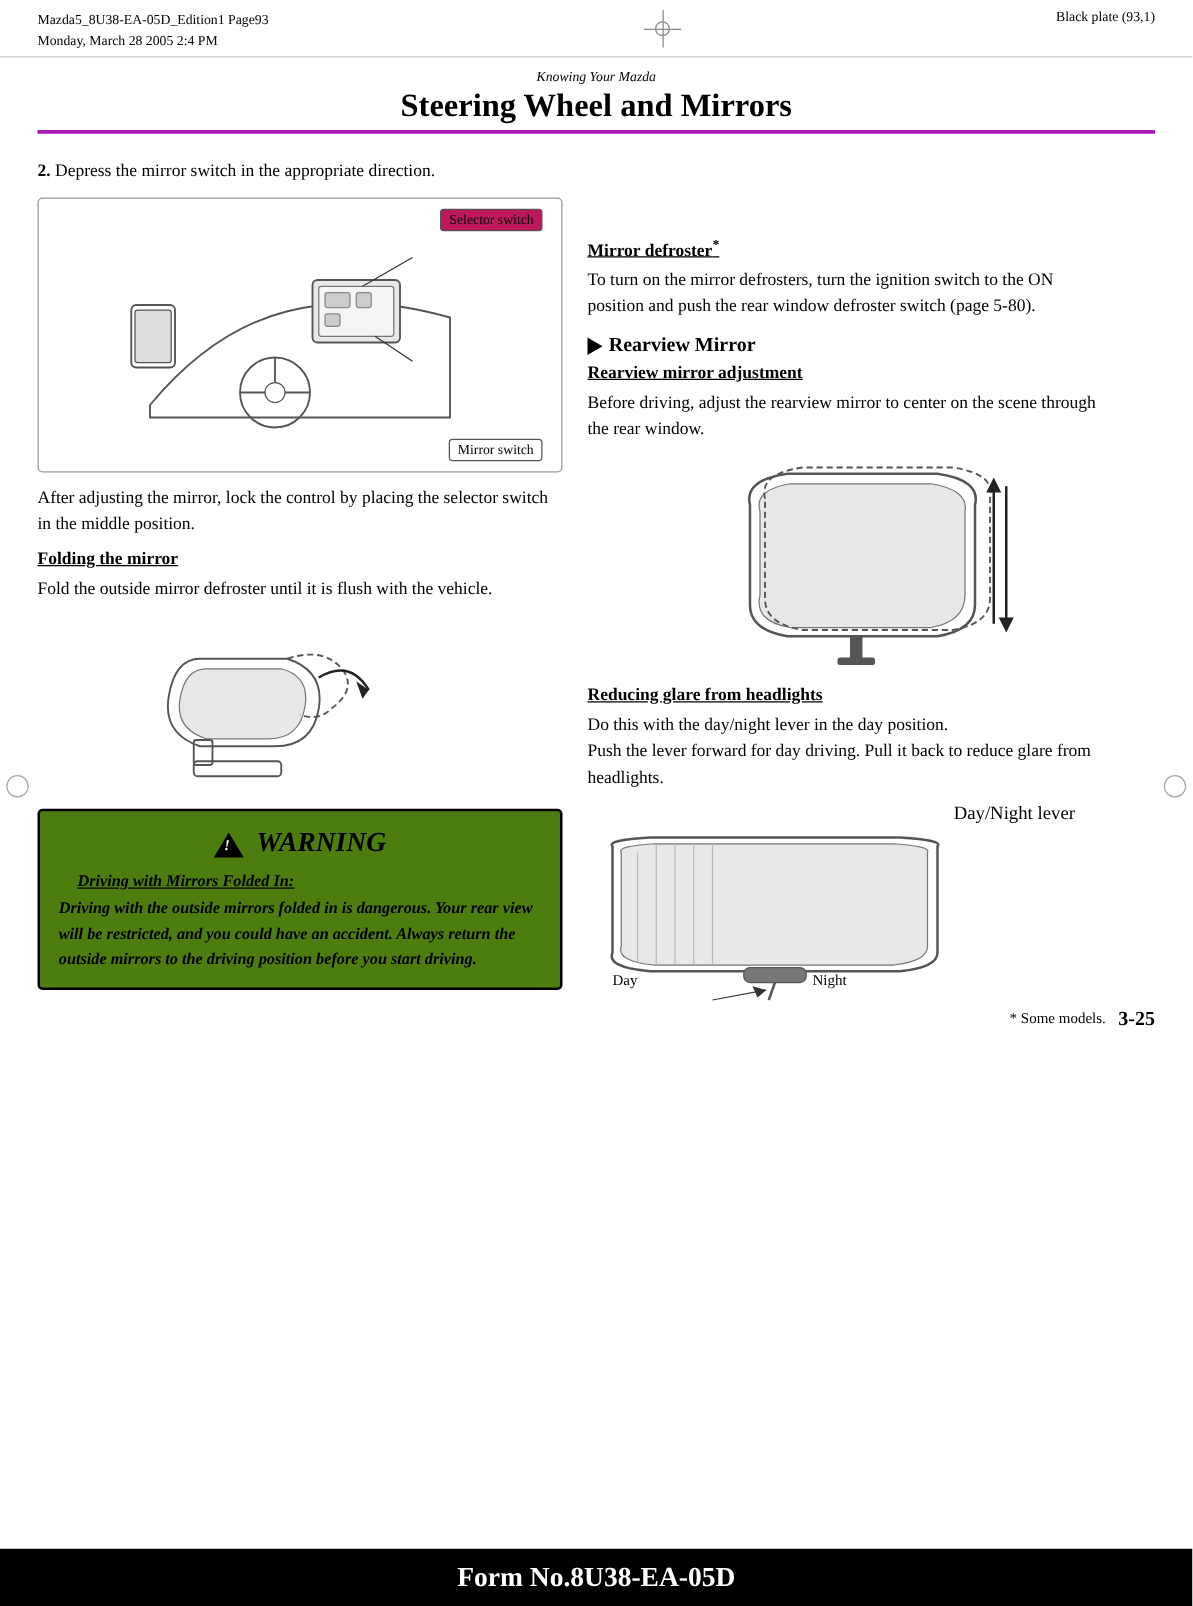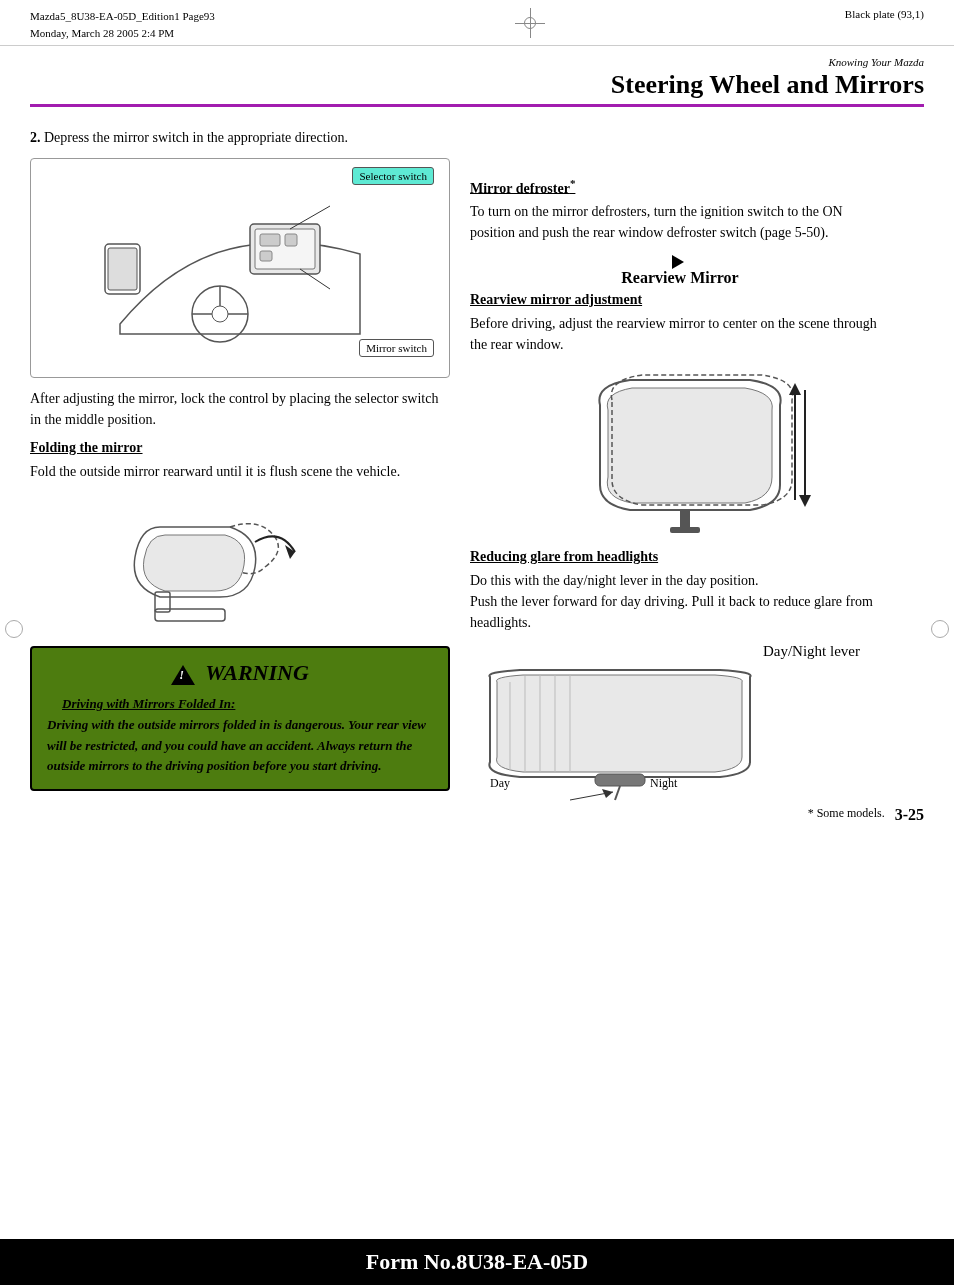--- a/index.html
+++ b/index.html
@@ -49,21 +49,21 @@
       top: 50%; left: 50%;
       transform: translate(-50%, -50%);
     }
     .header-right {
       font-size: 11px;
       text-align: right;
     }
 
     
     .section-title-area {
-      text-align: right;
+      text-align: center;
       padding: 10px 30px 5px 30px;
     }
     .section-subtitle {
       font-size: 11px;
       font-style: italic;
     }
     .section-title {
       font-size: 26px;
       font-weight: bold;
       border-bottom: 3px solid #a21caf;
@@ -155,21 +155,20 @@
     .warning-text u {
       font-style: italic;
       margin-left: 15px;
     }
 
     
     .section-label {
       display: flex;
       align-items: center;
       margin-bottom: 5px;
-      flex-direction: column;
     }
     .triangle-bullet {
       display: inline-block;
       width: 0; height: 0;
       border-top: 7px solid transparent;
       border-bottom: 7px solid transparent;
       border-left: 12px solid #000;
       margin-right: 5px;
     }
     .section-head {
@@ -289,30 +288,30 @@
         <rect x="170" y="70" width="20" height="12" rx="2" fill="#ccc" stroke="#888" stroke-width="1"></rect>
         <rect x="195" y="70" width="12" height="12" rx="2" fill="#ccc" stroke="#888" stroke-width="1"></rect>
         <rect x="170" y="87" width="12" height="10" rx="2" fill="#ccc" stroke="#888" stroke-width="1"></rect>
 
         <line x1="240" y1="42" x2="200" y2="65" stroke="#333" stroke-width="1" stroke-dasharray="none"></line>
 
         <line x1="240" y1="125" x2="210" y2="105" stroke="#333" stroke-width="1"></line>
 
       </svg>
 
-      <div style="position:absolute; top:8px; right:15px; border:1px solid #555; border-radius:3px; background:#5eead4; padding:2px 6px; font-size:11px;">Selector switch</div>
-
-      <div style="position:absolute; bottom:20px; right:15px; border:1px solid #555; border-radius:3px; background:#fff; padding:2px 6px; font-size:11px;">Mirror switch</div>
+      <div style="position:absolute; top:8px; right:15px; border:1px solid #555; border-radius:3px; background:#be185d; padding:2px 6px; font-size:11px;">Selector switch</div>
+
+      <div style="position:absolute; bottom:8px; right:15px; border:1px solid #555; border-radius:3px; background:#fff; padding:2px 6px; font-size:11px;">Mirror switch</div>
     </div>
 
     <p style="margin-top:8px; line-height:1.5;">After adjusting the mirror, lock the control by placing the selector switch in the middle position.</p>
 
     <div style="margin-top:10px;">
       <span class="underline-heading">Folding the mirror</span>
-      <p style="line-height:1.5;">Fold the outside mirror rearward until it is flush scene the vehicle.</p>
+      <p style="line-height:1.5;">Fold the outside mirror defroster until it is flush with the vehicle.</p>
     </div>
 
     <div class="folding-diagram">
       <svg width="280" height="130" viewBox="0 0 280 130">
 
         <path d="M60,30 Q40,30 35,60 Q30,90 60,100 L120,100 Q150,100 155,70 Q160,40 130,30 Z" fill="none" stroke="#555" stroke-width="1.5"></path>
 
         <path d="M65,38 Q48,38 44,62 Q40,86 65,94 L115,94 Q140,94 144,68 Q148,44 125,38 Z" fill="#e8e8e8" stroke="#777" stroke-width="1"></path>
 
         <path d="M130,30 Q160,20 175,40 Q185,55 165,70 Q155,80 140,75" fill="none" stroke="#555" stroke-width="1.5" stroke-dasharray="5,3"></path>
@@ -337,21 +336,21 @@
     </div>
 
   </div>
 
   <div class="right-col">
 
     <div style="margin-bottom:12px;">
       <span class="underline-heading">
         <span>Mirror defroster</span><span style="font-size:11px; vertical-align:super;">*</span>
       </span>
-      <p style="line-height:1.5;">To turn on the mirror defrosters, turn the ignition switch to the ON position and push the rear window defroster switch (page 5-50).</p>
+      <p style="line-height:1.5;">To turn on the mirror defrosters, turn the ignition switch to the ON position and push the rear window defroster switch (page 5-80).</p>
     </div>
 
     <div class="section-label">
       <span class="triangle-bullet"></span>
       <span class="section-head">Rearview Mirror</span>
     </div>
 
     <span class="underline-heading">Rearview mirror adjustment</span>
     <p style="line-height:1.5; margin-bottom:10px;">Before driving, adjust the rearview mirror to center on the scene through the rear window.</p>
 

